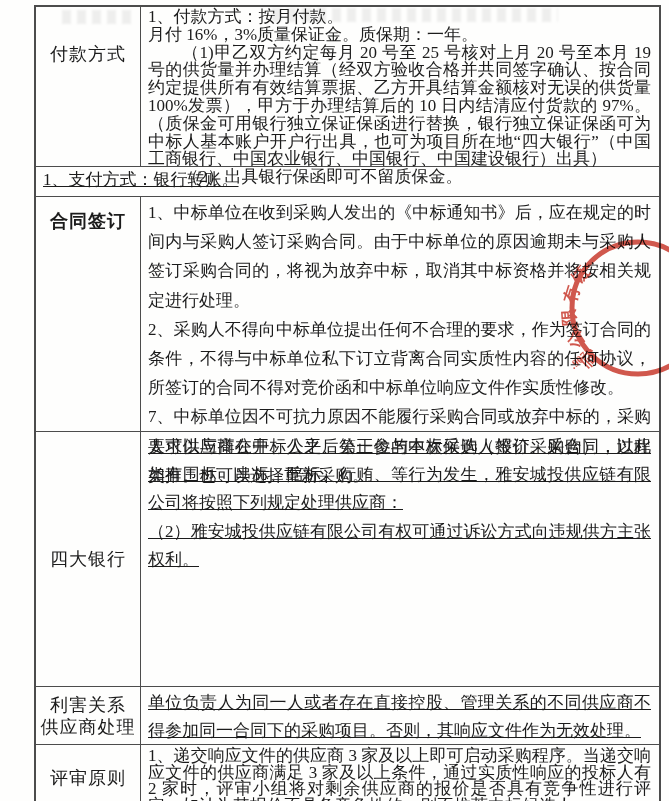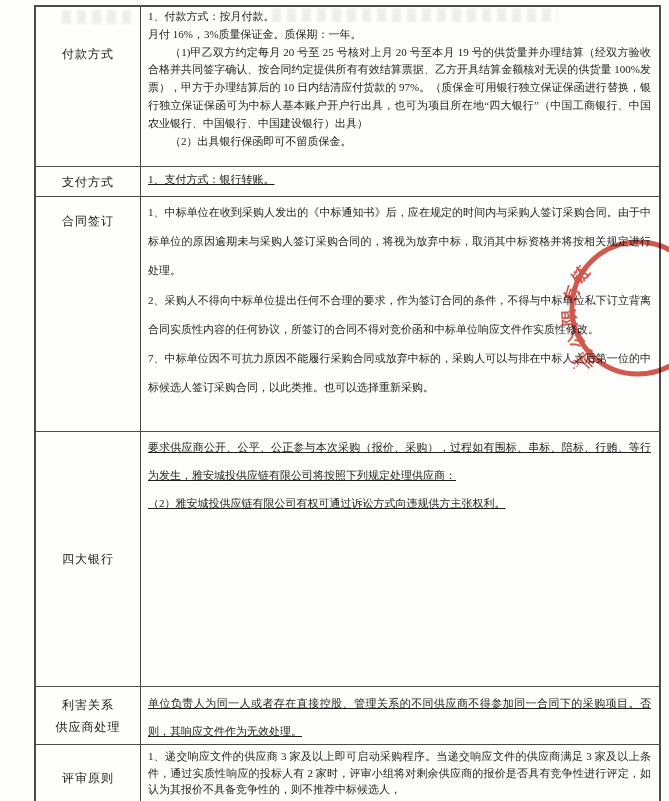--- a/index.html
+++ b/index.html
@@ -13,28 +13,28 @@
     position:absolute;left:34px;top:5px;width:623px;height:830px;
     border:2px solid #4c4c4c;
     display:flex;flex-direction:column;
     background:transparent;
   }
   .row{display:flex;flex-shrink:0;border-bottom:1.5px solid #4c4c4c;}
   .row:last-child{border-bottom:none;}
   .cell-label{
     width:104px;flex-shrink:0;border-right:1.5px solid #4c4c4c;
     display:flex;flex-direction:column;align-items:center;justify-content:center;
-    font-size:12px;letter-spacing:1px;line-height:22px;
+    font-size:18px;letter-spacing:1px;line-height:22px;
   }
   .cell-label.top36{justify-content:flex-start;padding-top:36px;}
-  .cell-label.top13{justify-content:flex-start;padding-top:13px;}
+  .cell-label.top13{justify-content:flex-start;padding-top:13px;font-weight:bold;}
   .cell-label.top22{justify-content:flex-start;padding-top:22px;}
   .cell-content{
     flex:1;padding:1px 8px 0 7px;
-    font-size:11px;
+    font-size:17px;
   }
   .cell-content p{
     margin:0;text-align:justify;word-break:break-all;
   }
   .lh-tight p{line-height:17.8px;}
   .lh-xtight p{line-height:16.6px;}
   .lh29 p{line-height:29.2px;}
   .lh28 p{line-height:28.2px;text-decoration:underline;}
   .pad2{padding-top:2px;}
   .pad3{padding-top:3px;}
@@ -74,23 +74,20 @@
     </div>
     <div class="cell-content lh-tight">
       <p>1、付款方式：按月付款。</p>
       <p>月付 16%，3%质量保证金。质保期：一年。</p>
       <p class="ind">（1)甲乙双方约定每月 20 号至 25 号核对上月 20 号至本月 19 号的供货量并办理结算（经双方验收合格并共同签字确认、按合同约定提供所有有效结算票据、乙方开具结算金额核对无误的供货量 100%发票），甲方于办理结算后的 10 日内结清应付货款的 97%。（质保金可用银行独立保证保函进行替换，银行独立保证保函可为中标人基本账户开户行出具，也可为项目所在地“四大银行”（中国工商银行、中国农业银行、中国银行、中国建设银行）出具）</p>
       <p class="ind">（2）出具银行保函即可不留质保金。</p>
     </div>
   </div>
 
   <div class="row" style="height:29px">
-    <div class="cell-label">
-      <span>支付方式</span>
-    </div>
     <div class="cell-content lh-tight pad4">
       <p>1、支付方式：银行转账。</p>
     </div>
   </div>
 
   <div class="row" style="height:234px">
     <div class="cell-label top13">
       <span>合同签订</span>
     </div>
     <div class="cell-content lh29">

